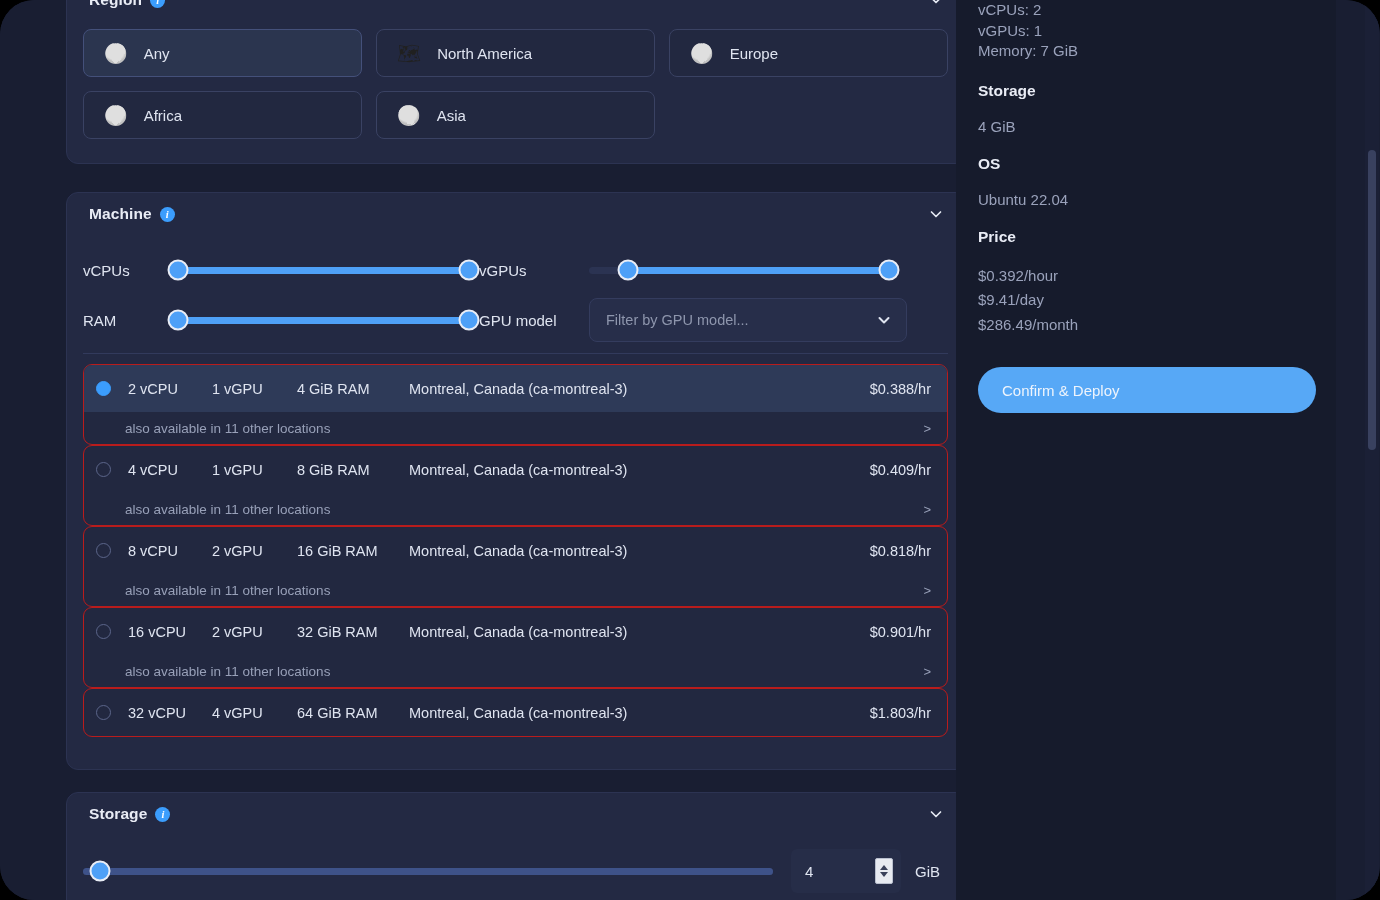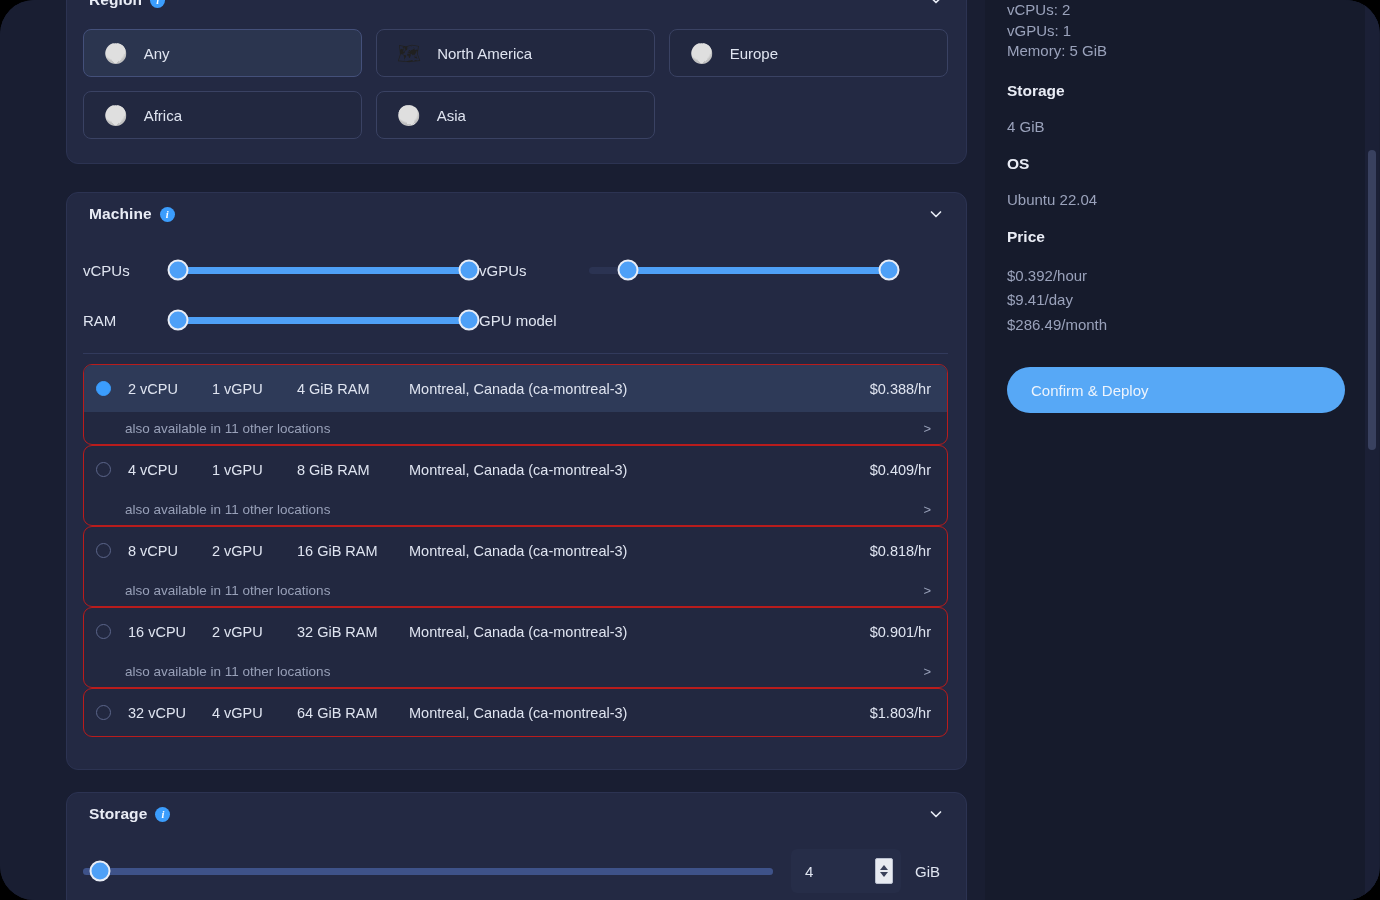--- a/index.html
+++ b/index.html
@@ -283,21 +283,21 @@
     cursor: pointer;
   }
   .spin i { display:block; width:0;height:0; border-left:4px solid transparent; border-right:4px solid transparent; }
   .spin i.up   { border-bottom: 5px solid #39405a; }
   .spin i.down { border-top: 5px solid #39405a; }
   .unit { font-size: 15px; color: #dfe4f0; margin-left: 14px; }
 
   
   .right-col {
     position: absolute;
-    left: 985px; top: 0;
+    left: 956px; top: 0;
     width: 380px; height: 900px;
     background: #161b2c;
     padding: 0 36px 0 22px;
   }
   .sb-line {
     font-size: 15px;
     color: #9aa2bb;
     line-height: 20.5px;
   }
   .sb-head {
@@ -414,20 +414,28 @@
 
         <div class="slider-row">
           <span class="sl-label">RAM</span>
           <div class="range w1">
             <div class="track"></div>
             <div class="fill" style="left:2%;right:0;"></div>
             <div class="knob" style="left:3%"></div>
             <div class="knob" style="left:100%"></div>
           </div>
           <span class="sl-label right">GPU model</span>
+          <div class="gpu-select">
+            <span class="gpu-ph">Filter by GPU model...</span>
+            <span class="chev-down">
+              <svg viewBox="0 0 16 16" fill="none">
+                    <path d="M3.5 6 L8 10.5 L12.5 6" stroke="currentColor" stroke-width="2" stroke-linecap="round" stroke-linejoin="round"></path>
+                  </svg>
+            </span>
+          </div>
         </div>
       </div>
 
       <div class="divider"></div>
 
       <div class="mlist">
 
         <div class="mrow selected">
           <div class="mrow-main">
             <span class="radio on"></span>
@@ -529,21 +537,21 @@
         <span class="unit">GiB</span>
       </div>
     </section>
 
   </div>
 
   <aside class="right-col">
     <div style="height:0px"></div>
     <div class="sb-line">vCPUs: 2</div>
     <div class="sb-line">vGPUs: 1</div>
-    <div class="sb-line">Memory: 5 GiB</div>
+    <div class="sb-line">Memory: 7 GiB</div>
 
     <div class="sb-head">Storage</div>
     <div class="sb-val">4 GiB</div>
 
     <div class="sb-head">OS</div>
     <div class="sb-val">Ubuntu 22.04</div>
 
     <div class="sb-head">Price</div>
 
     <div class="price-line">$0.392/hour</div>

